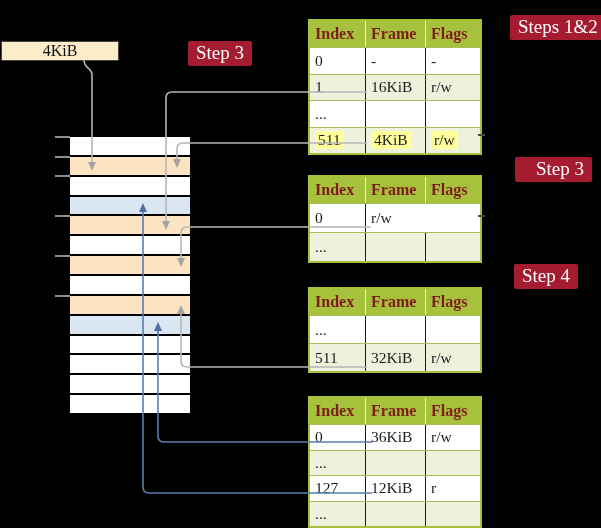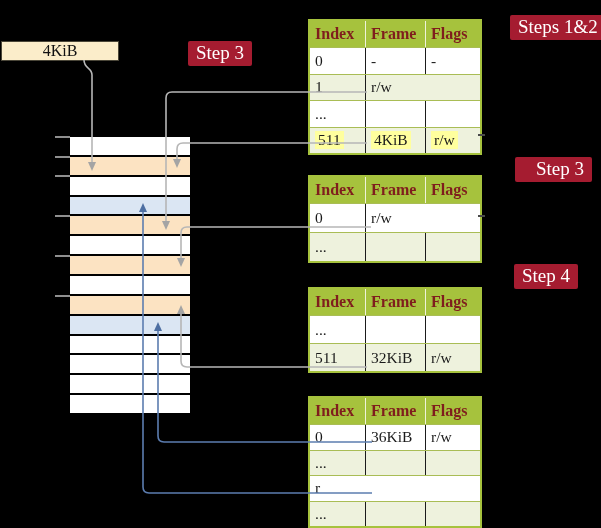--- a/index.html
+++ b/index.html
@@ -91,20 +91,21 @@
       <div class="cell c1">Frame</div>
       <div class="cell c2">Flags</div>
     </div>
     <div class="row">
       <div class="cell c0">0</div>
       <div class="cell c1">-</div>
       <div class="cell c2">-</div>
     </div>
     <div class="row alt">
       <div class="cell c0">1</div>
+      <div class="cell c1">16KiB</div>
       <div class="cell c2">r/w</div>
     </div>
     <div class="row">
       <div class="cell c0">...</div>
       <div class="cell c1"></div>
       <div class="cell c2"></div>
     </div>
     <div class="row alt">
       <div class="cell c0">
           <span class="hl">511</span>
@@ -163,20 +164,22 @@
       <div class="cell c0">0</div>
       <div class="cell c1">36KiB</div>
       <div class="cell c2">r/w</div>
     </div>
     <div class="row alt">
       <div class="cell c0">...</div>
       <div class="cell c1"></div>
       <div class="cell c2"></div>
     </div>
     <div class="row">
+      <div class="cell c0">127</div>
+      <div class="cell c1">12KiB</div>
       <div class="cell c2">r</div>
     </div>
     <div class="row alt">
       <div class="cell c0">...</div>
       <div class="cell c1"></div>
       <div class="cell c2"></div>
     </div>
   </div>
 
   <svg class="overlay" width="601" height="528" viewBox="0 0 601 528">

